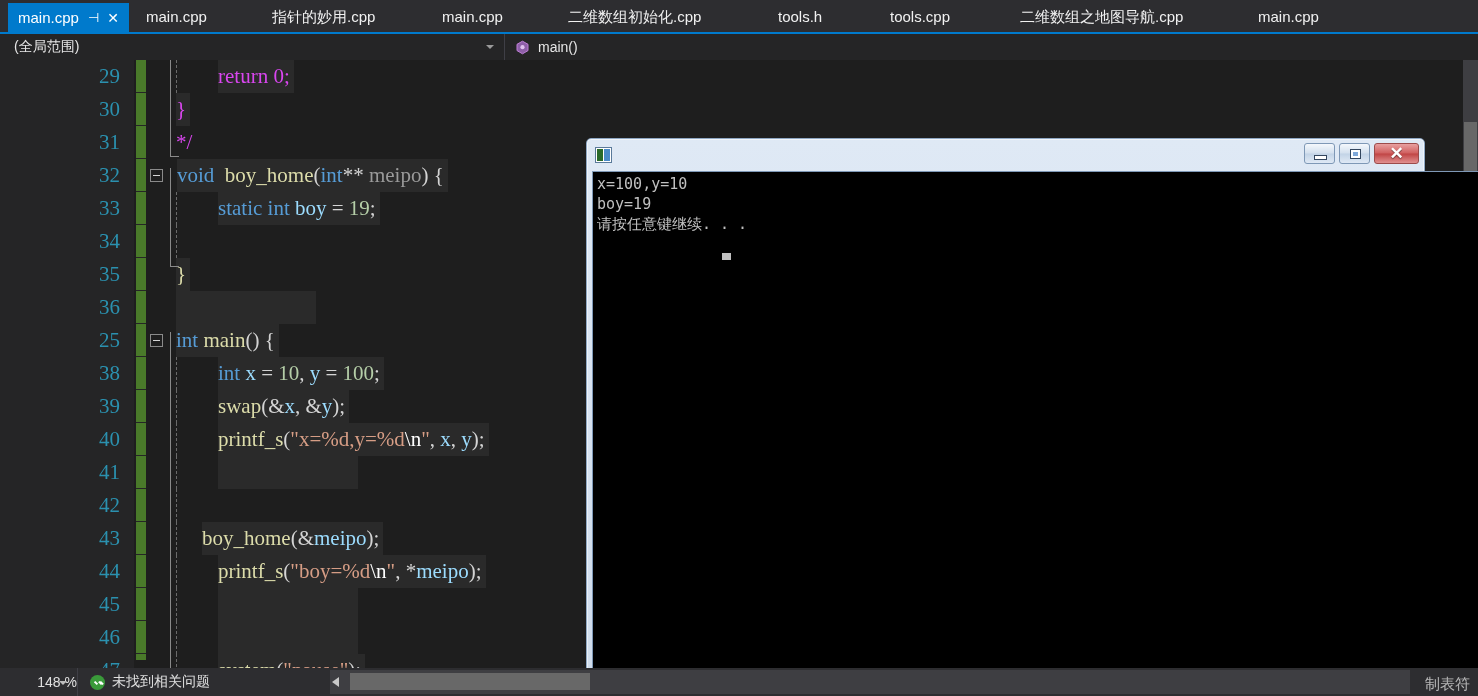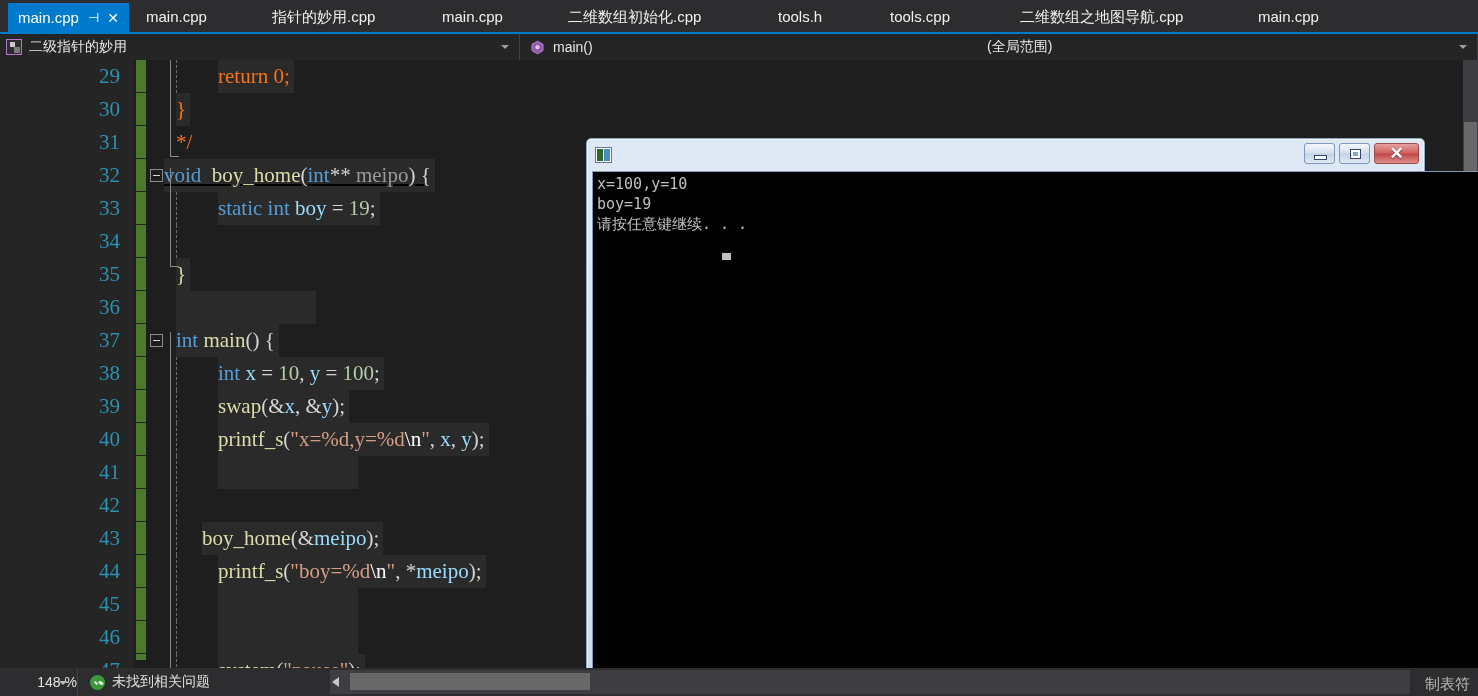--- a/index.html
+++ b/index.html
@@ -127,21 +127,21 @@
   .code.noblock { background: transparent; }
 
   
   .k-blue   { color: #569cd6; }  
   .k-purple { color: #c586c0; }  
   .k-fn     { color: #dcdcaa; }  
   .k-var    { color: #9cdcfe; }  
   .k-plain  { color: #d4d4d4; }  
   .k-num    { color: #b5cea8; }  
   .k-str    { color: #d69d85; }  
-  .k-com    { color: #f97316; }  
+  .k-com    { color: #d946ef; }  
   .k-param  { color: #9a9a9a; }  
   .k-esc    { color: #ffffff; }  
 
   
   .iguide {
     position: absolute; width: 0; border-left: 1px dashed #6a6a6a; height: 33px;
   }
   
   .collapse {
     position: absolute; width: 13px; height: 13px;
@@ -375,37 +375,32 @@
       <div class="tab" style="left: 1010px;">
         <span class="tab-label">二维数组之地图导航.cpp</span>
       </div>
       <div class="tab" style="left: 1248px;">
         <span class="tab-label">main.cpp</span>
       </div>
     </div>
   <div id="tab-underline"></div>
 
   <div id="navbar">
-    <div class="nav-cell" id="nav-project">
-      <span class="icon-proj"></span>
-      <span class="nav-text">二级指针的妙用</span>
+    <div class="nav-cell" id="nav-scope">
+      <span class="nav-text">(全局范围)</span>
       <span class="nav-arrow"></span>
     </div>
     <div class="nav-cell" id="nav-member">
       <span class="icon-method">
         <svg width="15" height="15" viewBox="0 0 15 15">
           <path d="M7.5 1.2 L13 4.3 L13 10.6 L7.5 13.8 L2 10.6 L2 4.3 Z" fill="#8e5fa8" stroke="#c07fd8" stroke-width="1"></path>
           <circle cx="7.5" cy="7.2" r="2.1" fill="#e0c0ee"></circle>
         </svg>
       </span>
       <span class="nav-text">main()</span>
-    </div>
-    <div class="nav-cell" id="nav-scope">
-      <span class="nav-text">(全局范围)</span>
-      <span class="nav-arrow"></span>
     </div>
   </div>
 
   <div id="editor">
     <div id="gutter-bg"></div>
     <div id="changebar">
         <div class="seg" style="top: 32px;"></div>
         <div class="seg" style="top: 65px;"></div>
         <div class="seg" style="top: 98px;"></div>
         <div class="seg" style="top: 131px;"></div>
@@ -439,21 +434,21 @@
           </div>
         </div>
         <div class="line" style="top: 66px;">
           <div class="lineno">31</div>
           <div class="codewrap" style="left: 176px;">
             <div class="code noblock"><span class="k-com">*/</span></div>
           </div>
         </div>
         <div class="line" style="top: 99px;">
           <div class="lineno">32</div>
-          <div class="codewrap" style="left: 164px; text-decoration: underline;">
+          <div class="codewrap" style="left: 177px;">
             <div class="code"><span class="k-blue">void</span><span class="k-plain">  </span><span class="k-fn">boy_home</span><span class="k-plain">(</span><span class="k-blue">int</span><span class="k-plain">**</span><span class="k-param"> meipo</span><span class="k-plain">) {</span></div>
           </div>
         </div>
         <div class="line" style="top: 132px;">
           <div class="lineno">33</div>
           <div class="codewrap" style="left: 218px; text-align: right;">
             <div class="code"><span class="k-blue">static</span><span class="k-plain"> </span><span class="k-blue">int</span><span class="k-plain"> </span><span class="k-var">boy</span><span class="k-plain"> = </span><span class="k-num">19</span><span class="k-plain">;</span></div>
           </div>
         </div>
         <div class="line" style="top: 165px;">
@@ -465,21 +460,21 @@
             <div class="code"><span class="k-fn">}</span></div>
           </div>
         </div>
         <div class="line" style="top: 231px;">
           <div class="lineno">36</div>
           <div class="codewrap" style="left: 176px;">
             <div class="code" style="min-width: 140px;">&nbsp;</div>
           </div>
         </div>
         <div class="line" style="top: 264px;">
-          <div class="lineno">37</div>
+          <div class="lineno">25</div>
           <div class="codewrap" style="left: 176px;">
             <div class="code"><span class="k-blue">int</span><span class="k-plain"> </span><span class="k-fn">main</span><span class="k-plain">() {</span></div>
           </div>
         </div>
         <div class="line" style="top: 297px;">
           <div class="lineno">38</div>
           <div class="codewrap" style="left: 218px;">
             <div class="code"><span class="k-blue">int</span><span class="k-plain"> </span><span class="k-var">x</span><span class="k-plain"> = </span><span class="k-num">10</span><span class="k-plain">, </span><span class="k-var">y</span><span class="k-plain"> = </span><span class="k-num">100</span><span class="k-plain">;</span></div>
           </div>
         </div>

